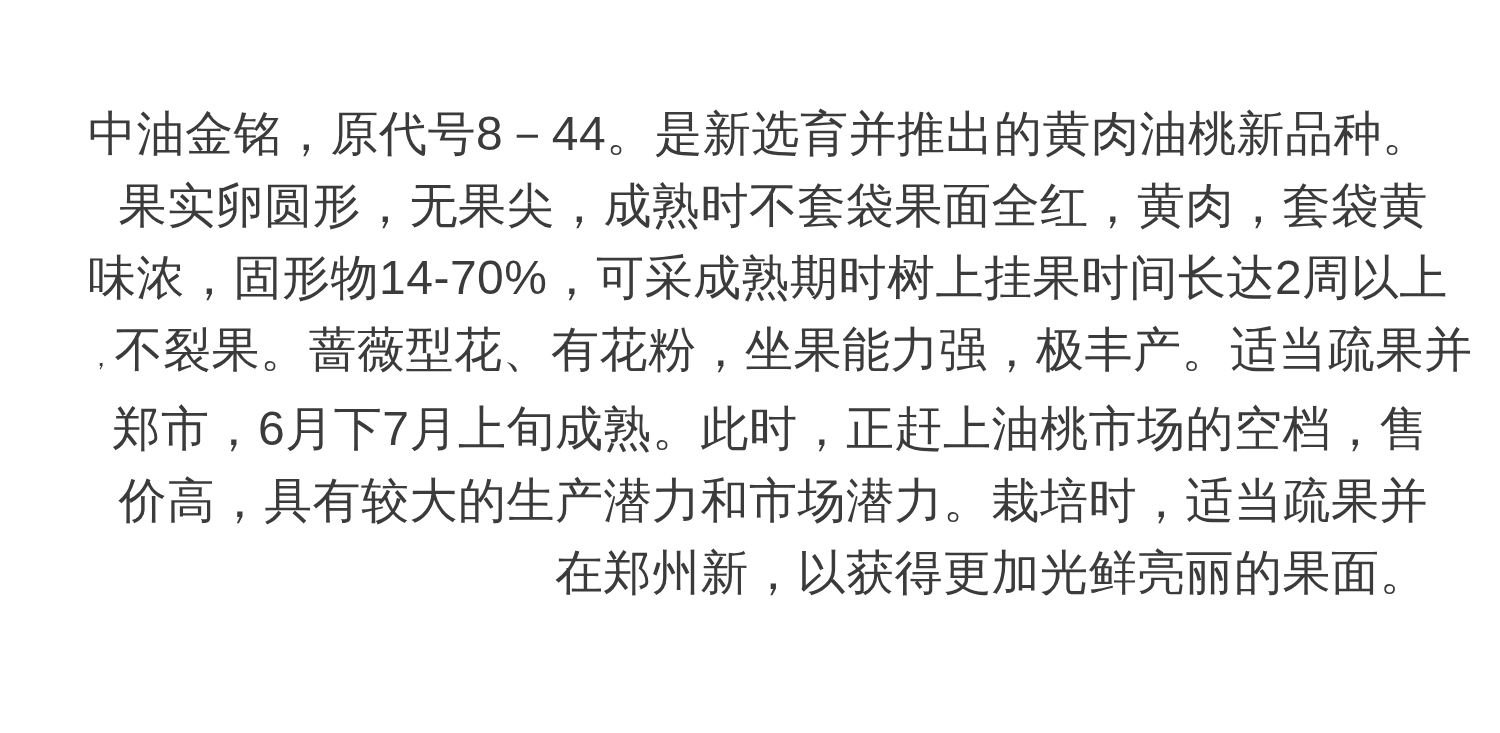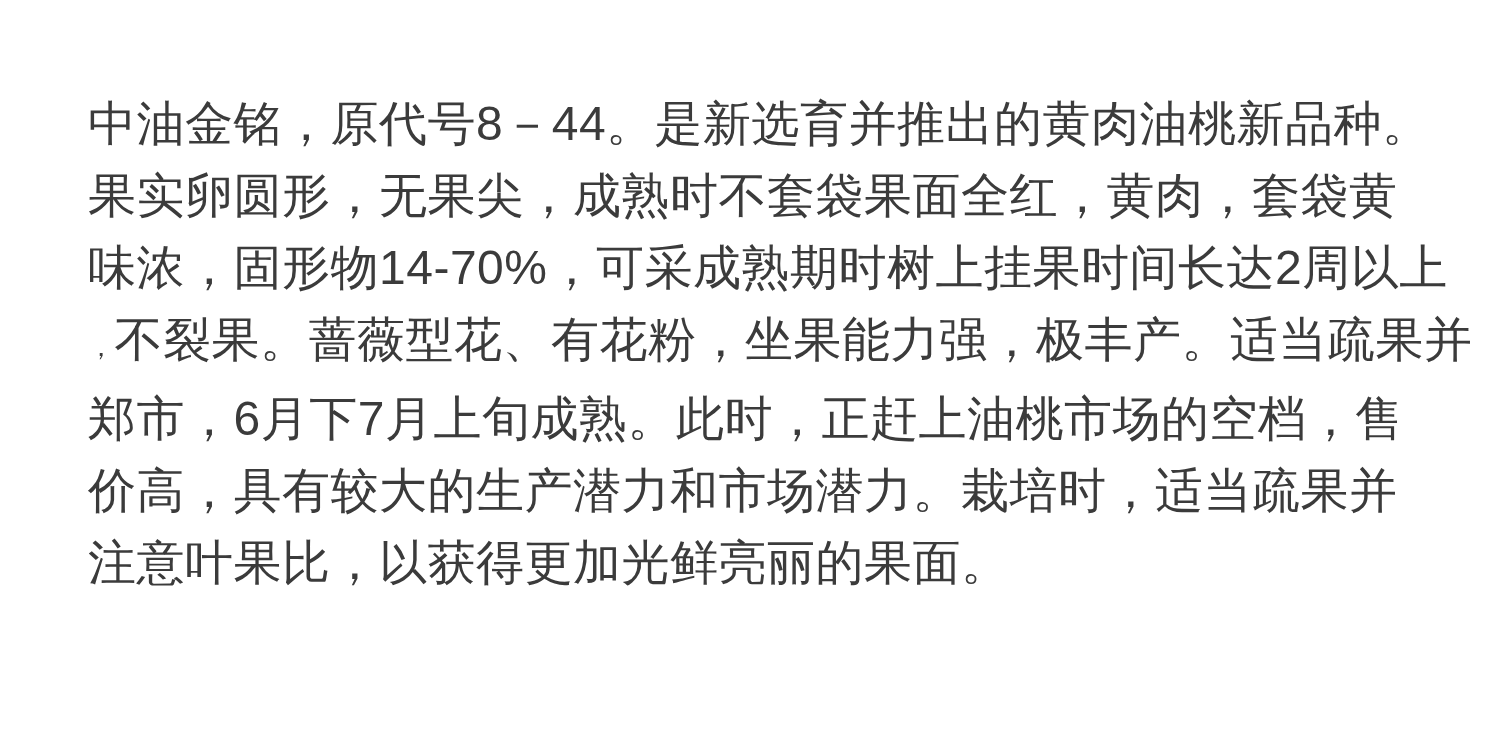--- a/index.html
+++ b/index.html
@@ -6,22 +6,23 @@
     html, body {
       width: 1500px;
       height: 733px;
       background: #ffffff;
       overflow: hidden;
       font-family: "Liberation Sans", sans-serif;
     }
     .article {
       position: absolute;
       left: 88px;
-      top: 88px;
+      top: 98px;
       width: 1340px;
+      text-align: right;
     }
     .text-line {
       font-size: 48px;
       line-height: 72px;
       color: #3b3b3b;
       white-space: nowrap;
       letter-spacing: 0.5px;
       font-weight: 400;
     }
     .leading-comma {
@@ -35,14 +36,14 @@
 
 <div class="article">
   <div class="text-line">中油金铭，原代号8－44。是新选育并推出的黄肉油桃新品种。</div>
   <div class="text-line">果实卵圆形，无果尖，成熟时不套袋果面全红，黄肉，套袋黄</div>
   <div class="text-line">味浓，固形物14-70%，可采成熟期时树上挂果时间长达2周以上</div>
   <div class="text-line">
     <span class="leading-comma">，</span><span>不裂果。蔷薇型花、有花粉，坐果能力强，极丰产。适当疏果并</span>
   </div>
   <div class="text-line">郑市，6月下7月上旬成熟。此时，正赶上油桃市场的空档，售</div>
   <div class="text-line">价高，具有较大的生产潜力和市场潜力。栽培时，适当疏果并</div>
-  <div class="text-line">注意叶果比，以获得更加光鲜亮丽的果面。</div>
+  <div class="text-line">在郑州新，以获得更加光鲜亮丽的果面。</div>
 </div>
 
 </body></html>

